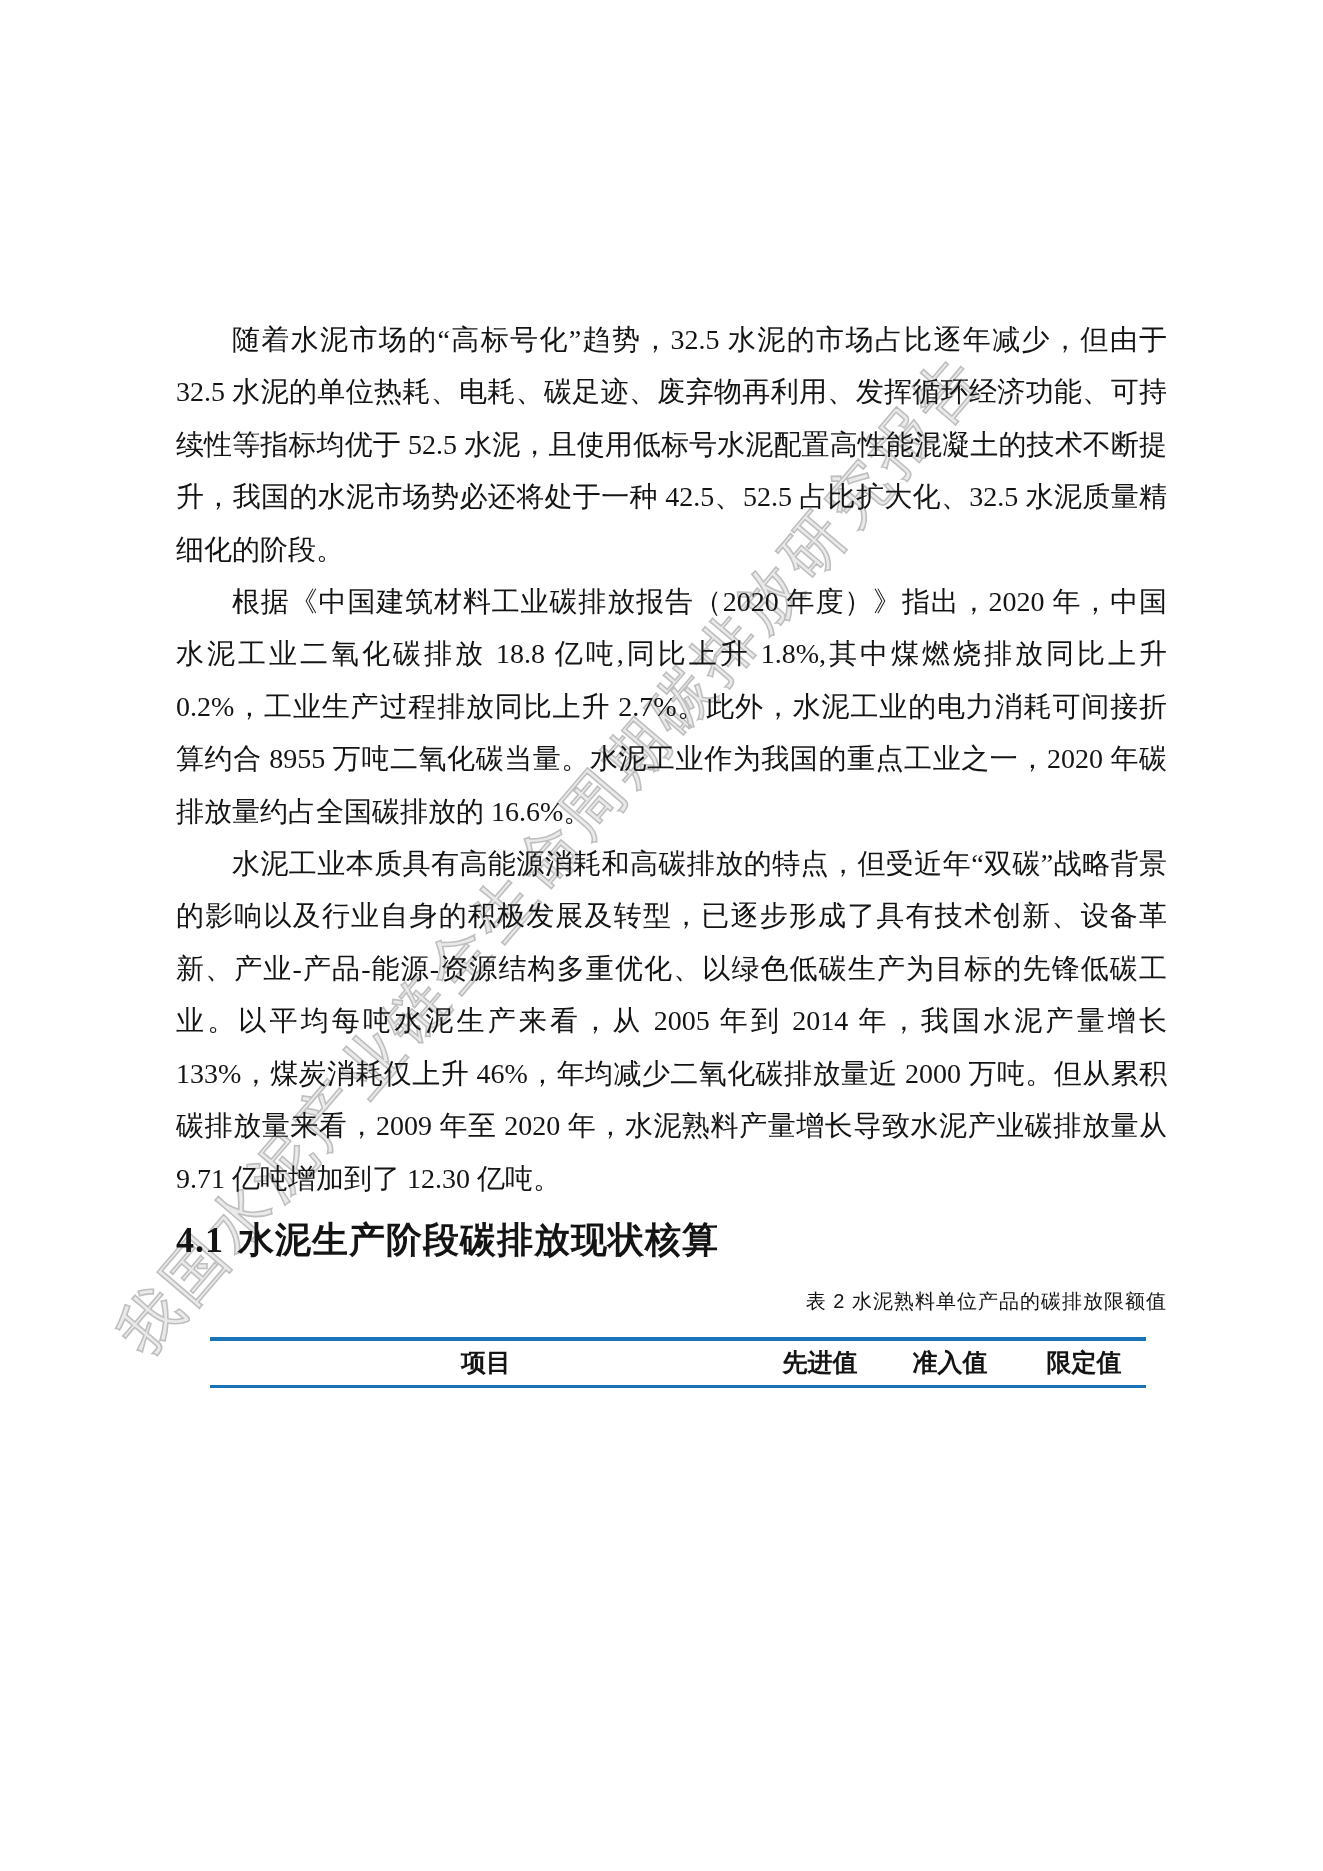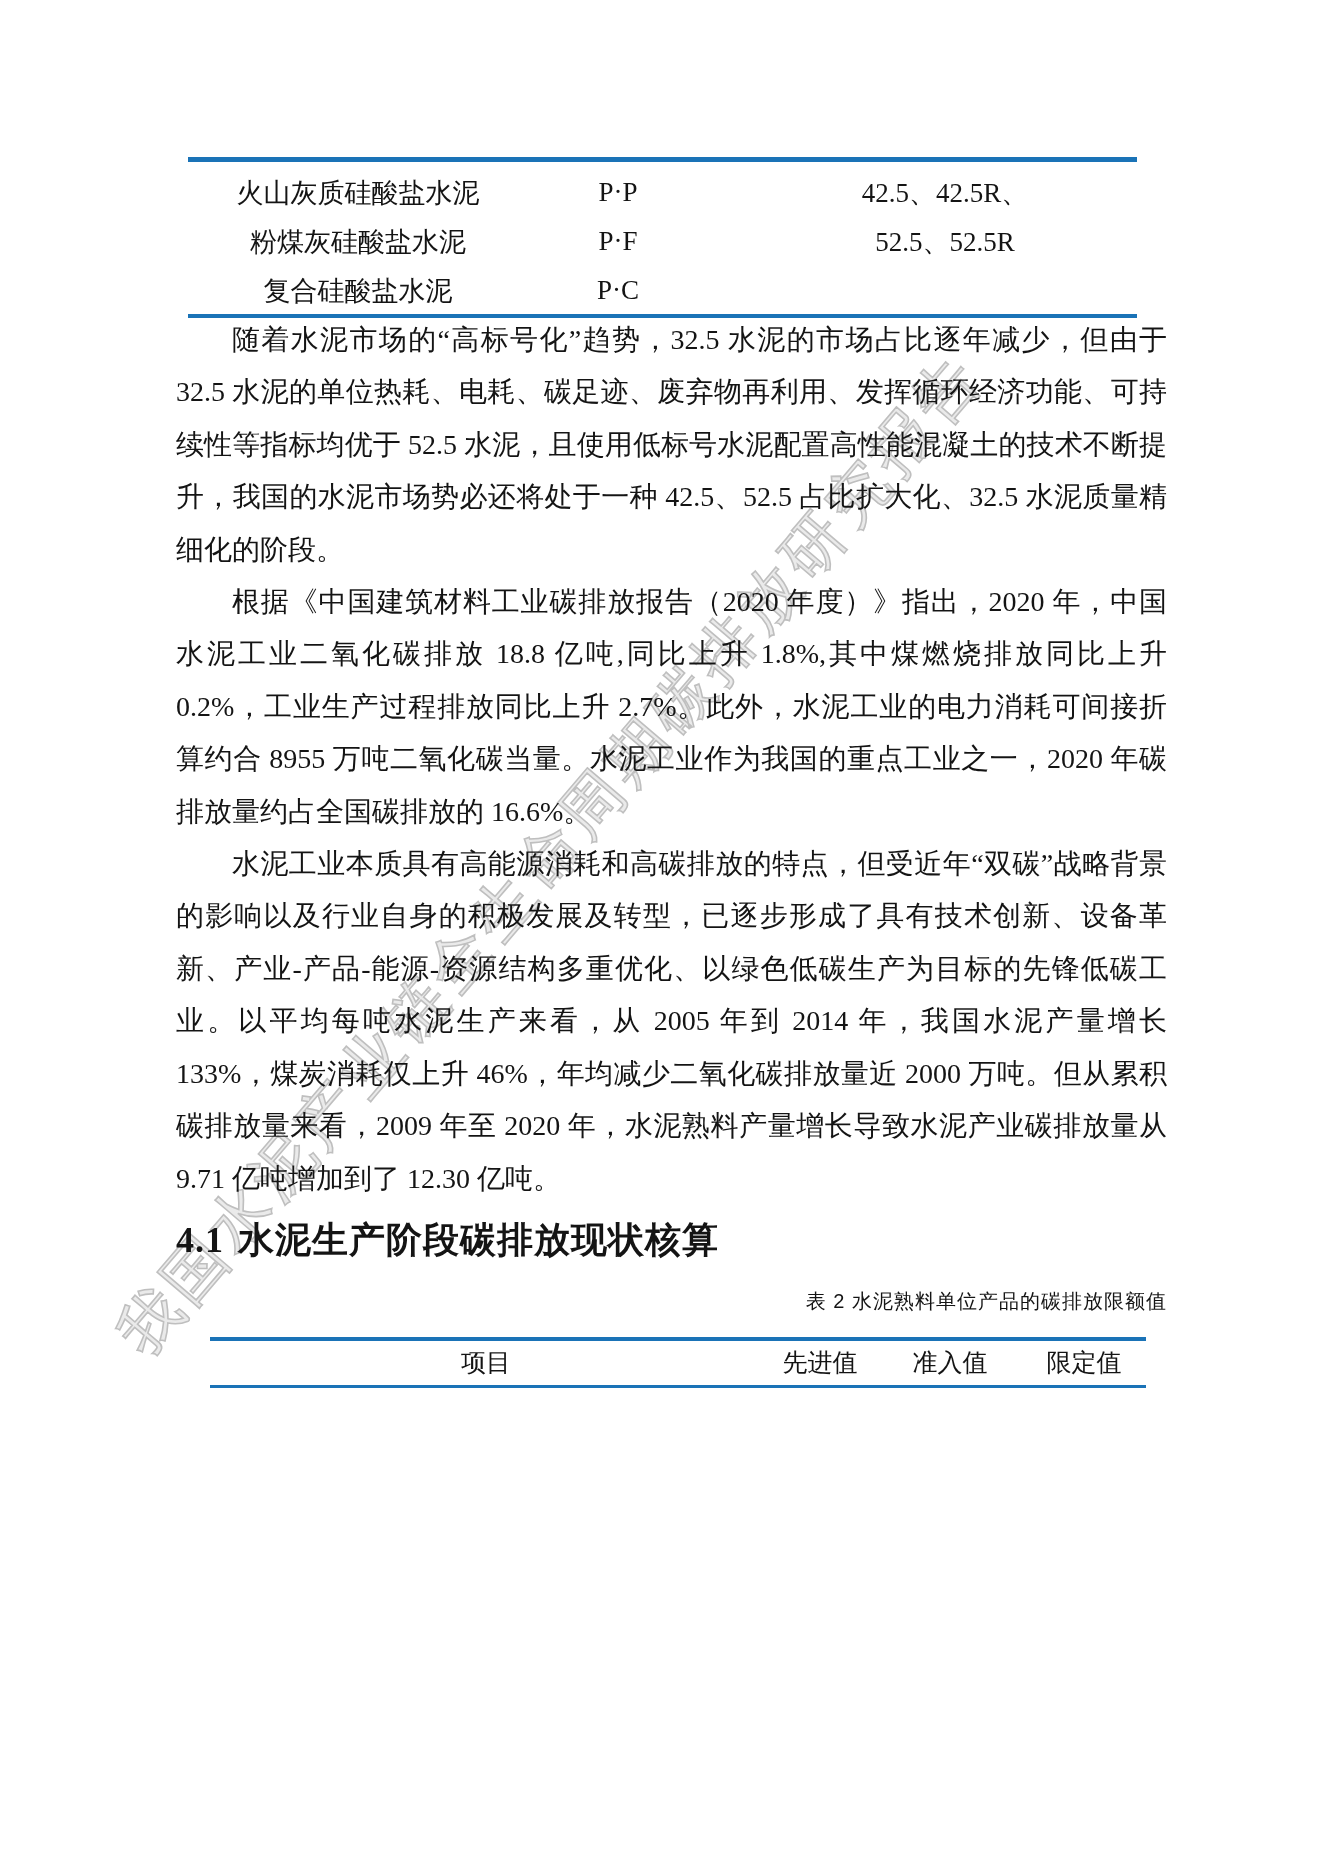--- a/index.html
+++ b/index.html
@@ -92,49 +92,32 @@
     box-sizing:border-box;
     border-top:4px solid #1a73b7;
     border-bottom:3px solid #1a73b7;
   }
   .t2-row{
     display:grid;
     grid-template-columns:552px 116px 144px 124px;
     height:44px;
     align-items:center;
     font-family:"Liberation Sans","DejaVu Sans",sans-serif;
-    font-weight:normal;
+    font-weight:bold;
     font-size:25px;
   }
   .t2-row span{text-align:center;}
 </style>
 </head>
 <body>
 
 <div class="page">
 
   <div class="watermark">我国水泥产业链全生命周期碳排放研究报告</div>
 
-  <div class="top-table">
-    <div class="tt-row">
-      <span class="tt-c1">火山灰质硅酸盐水泥</span>
-      <span class="tt-c2">P·P</span>
-      <span class="tt-c3">42.5、42.5R、</span>
-    </div>
-    <div class="tt-row">
-      <span class="tt-c1">粉煤灰硅酸盐水泥</span>
-      <span class="tt-c2">P·F</span>
-      <span class="tt-c3">52.5、52.5R</span>
-    </div>
-    <div class="tt-row">
-      <span class="tt-c1">复合硅酸盐水泥</span>
-      <span class="tt-c2">P·C</span>
-      <span class="tt-c3"></span>
-    </div>
-  </div>
 
   <div class="content">
     <p>随着水泥市场的“高标号化”趋势，32.5 水泥的市场占比逐年减少，但由于 32.5 水泥的单位热耗、电耗、碳足迹、废弃物再利用、发挥循环经济功能、可持续性等指标均优于 52.5 水泥，且使用低标号水泥配置高性能混凝土的技术不断提升，我国的水泥市场势必还将处于一种 42.5、52.5 占比扩大化、32.5 水泥质量精细化的阶段。</p>
     <p>根据《中国建筑材料工业碳排放报告（2020 年度）》指出，2020 年，中国水泥工业二氧化碳排放 18.8 亿吨,同比上升 1.8%,其中煤燃烧排放同比上升 0.2%，工业生产过程排放同比上升 2.7%。此外，水泥工业的电力消耗可间接折算约合 8955 万吨二氧化碳当量。水泥工业作为我国的重点工业之一，2020 年碳排放量约占全国碳排放的 16.6%。</p>
     <p>水泥工业本质具有高能源消耗和高碳排放的特点，但受近年“双碳”战略背景的影响以及行业自身的积极发展及转型，已逐步形成了具有技术创新、设备革新、产业-产品-能源-资源结构多重优化、以绿色低碳生产为目标的先锋低碳工业。以平均每吨水泥生产来看，从 2005 年到 2014 年，我国水泥产量增长 133%，煤炭消耗仅上升 46%，年均减少二氧化碳排放量近 2000 万吨。但从累积碳排放量来看，2009 年至 2020 年，水泥熟料产量增长导致水泥产业碳排放量从 9.71 亿吨增加到了 12.30 亿吨。</p>
     <h2><span class="num">4.1</span><span>水泥生产阶段碳排放现状核算</span></h2>
 
     <div class="caption">表 2  水泥熟料单位产品的碳排放限额值</div>
 
     <div class="t2">

